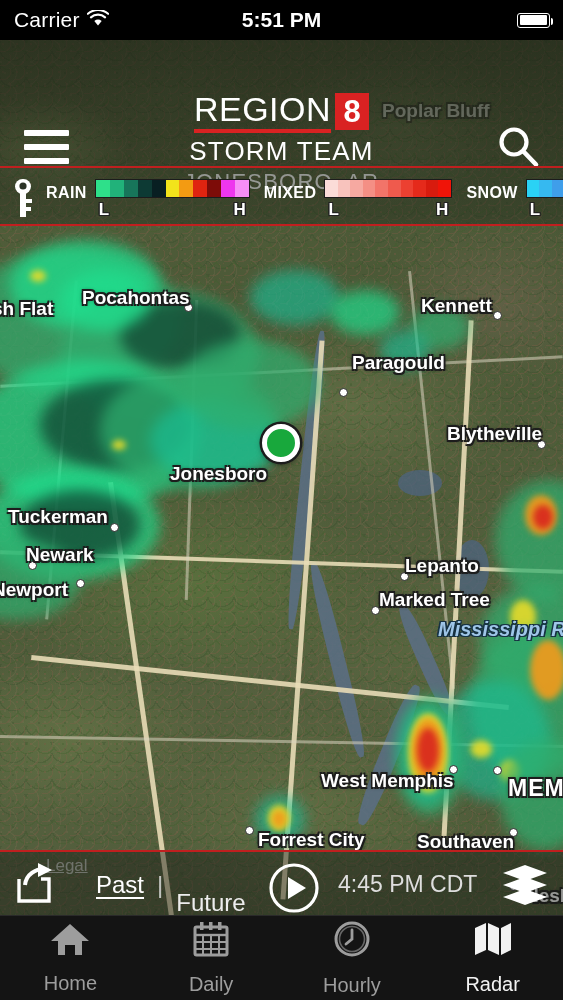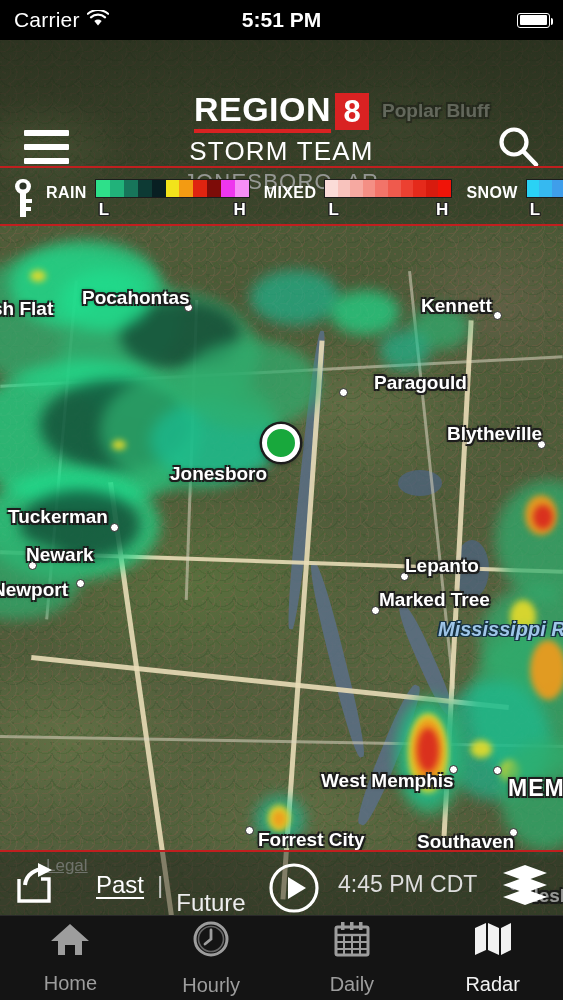--- a/index.html
+++ b/index.html
@@ -91,21 +91,21 @@
   .header{
     position:absolute; left:0; top:40px; width:563px; height:126px; z-index:30;
     background:linear-gradient(180deg, rgba(20,24,16,.62), rgba(20,24,16,.42));
   }
   .hamburger{ position:absolute; left:24px; top:90px; width:45px; height:34px;
               display:flex; flex-direction:column; justify-content:space-between; cursor:pointer; }
   .hamburger span{ display:block; height:6px; background:#fff; border-radius:1px; }
   .brand{ position:absolute; left:0; right:0; top:52px; text-align:center; }
   .brand-row1{ display:inline-flex; align-items:center; gap:4px; }
   .brand-region{
-    color:#fff; font-size:34px; font-weight:700; letter-spacing:.5px; line-height:1;
+    color:#fff; font-size:34px; font-weight:400; letter-spacing:.5px; line-height:1;
     border-bottom:4px solid #d92222; padding-bottom:3px;
   }
   .brand-eight{
     display:inline-flex; align-items:center; justify-content:center;
     background:#d92222; color:#fff; font-size:31px; font-weight:900;
     width:34px; height:37px; line-height:1; margin-bottom:3px;
   }
   .brand-row2{ color:#fff; font-size:26px; font-weight:400; letter-spacing:1.2px; margin-top:5px; line-height:1; }
   .brand-city{ color:#f2f2f2; font-size:22px; font-weight:400; letter-spacing:1.2px; margin-top:7px; line-height:1; }
   .search-btn{ position:absolute; right:22px; top:84px; width:46px; height:46px; cursor:pointer; }
@@ -229,21 +229,21 @@
     <div class="echo teal" style="left:380px;top:290px;width:50px;height:40px;"></div>
 
     <div id="cities">
         <div class="city-label" style="left: 382px; top: 60px; opacity: 0.55;">Poplar Bluff</div>
         <div class="city-label" style="left: -8px; top: 258px;">sh Flat</div>
         <div class="city-dot" style="left: 184px; top: 263px;"></div>
         <div class="city-label" style="left: 82px; top: 247px;">Pocahontas</div>
         <div class="city-dot" style="left: 493px; top: 271px;"></div>
         <div class="city-label" style="left: 421px; top: 255px;">Kennett</div>
         <div class="city-dot" style="left: 339px; top: 348px;"></div>
-        <div class="city-label" style="left: 352px; top: 332px; margin-left: 22px;">Paragould</div>
+        <div class="city-label" style="left: 352px; top: 312px;">Paragould</div>
         <div class="city-dot" style="left: 537px; top: 400px;"></div>
         <div class="city-label" style="left: 447px; top: 383px;">Blytheville</div>
         <div class="city-label" style="left: 170px; top: 423px;">Jonesboro</div>
         <div class="city-dot" style="left: 110px; top: 483px;"></div>
         <div class="city-label" style="left: 8px; top: 466px;">Tuckerman</div>
         <div class="city-dot" style="left: 28px; top: 521px;"></div>
         <div class="city-label" style="left: 26px; top: 504px;">Newark</div>
         <div class="city-dot" style="left: 400px; top: 532px;"></div>
         <div class="city-label" style="left: 405px; top: 515px;">Lepanto</div>
         <div class="city-dot" style="left: 76px; top: 539px;"></div>
@@ -394,47 +394,47 @@
       <span>
         <svg width="40" height="34" viewBox="0 0 40 34">
           <path d="M20 2 L39 19 H32 V33 H25 V23 H15 V33 H8 V19 H1 Z" fill="currentColor"></path>
         </svg>
       </span>
       <span class="tab-label">Home</span>
     </div>
 
     <div class="tab">
       <span>
-        <svg width="38" height="38" viewBox="0 0 38 38">
-          <circle cx="19" cy="19" r="16" stroke="currentColor" stroke-width="3" fill="none"></circle>
-          <circle cx="19" cy="19" r="12.5" stroke="currentColor" stroke-width="1.6" fill="none" opacity=".6"></circle>
-          <path d="M19 10 V19 L13 24" stroke="currentColor" stroke-width="2.8" fill="none" stroke-linecap="round"></path>
-        </svg>
-      </span>
-      <span class="tab-label">Hourly</span>
-    </div>
-
-    <div class="tab">
-      <span>
         <svg width="38" height="36" viewBox="0 0 38 36">
           <rect x="3" y="6" width="32" height="28" rx="1.5" stroke="currentColor" stroke-width="3" fill="none"></rect>
           <rect x="8" y="1" width="3.5" height="8" fill="currentColor"></rect>
           <rect x="17" y="1" width="3.5" height="8" fill="currentColor"></rect>
           <rect x="26" y="1" width="3.5" height="8" fill="currentColor"></rect>
           <line x1="3" y1="14" x2="35" y2="14" stroke="currentColor" stroke-width="2.4"></line>
           <line x1="3" y1="21" x2="35" y2="21" stroke="currentColor" stroke-width="2"></line>
           <line x1="3" y1="28" x2="35" y2="28" stroke="currentColor" stroke-width="2"></line>
           <line x1="11" y1="14" x2="11" y2="34" stroke="currentColor" stroke-width="2"></line>
           <line x1="19" y1="14" x2="19" y2="34" stroke="currentColor" stroke-width="2"></line>
           <line x1="27" y1="14" x2="27" y2="34" stroke="currentColor" stroke-width="2"></line>
         </svg>
       </span>
       <span class="tab-label">Daily</span>
     </div>
 
+    <div class="tab">
+      <span>
+        <svg width="38" height="38" viewBox="0 0 38 38">
+          <circle cx="19" cy="19" r="16" stroke="currentColor" stroke-width="3" fill="none"></circle>
+          <circle cx="19" cy="19" r="12.5" stroke="currentColor" stroke-width="1.6" fill="none" opacity=".6"></circle>
+          <path d="M19 10 V19 L13 24" stroke="currentColor" stroke-width="2.8" fill="none" stroke-linecap="round"></path>
+        </svg>
+      </span>
+      <span class="tab-label">Hourly</span>
+    </div>
+
     <div class="tab active">
       <span>
         <svg width="40" height="36" viewBox="0 0 40 36">
           <path d="M2 7 L13 2 V29 L2 34 Z" fill="currentColor"></path>
           <path d="M15 2 L26 7 V34 L15 29 Z" fill="currentColor"></path>
           <path d="M28 7 L38 2 V29 L28 34 Z" fill="currentColor"></path>
         </svg>
       </span>
       <span class="tab-label">Radar</span>
     </div>

